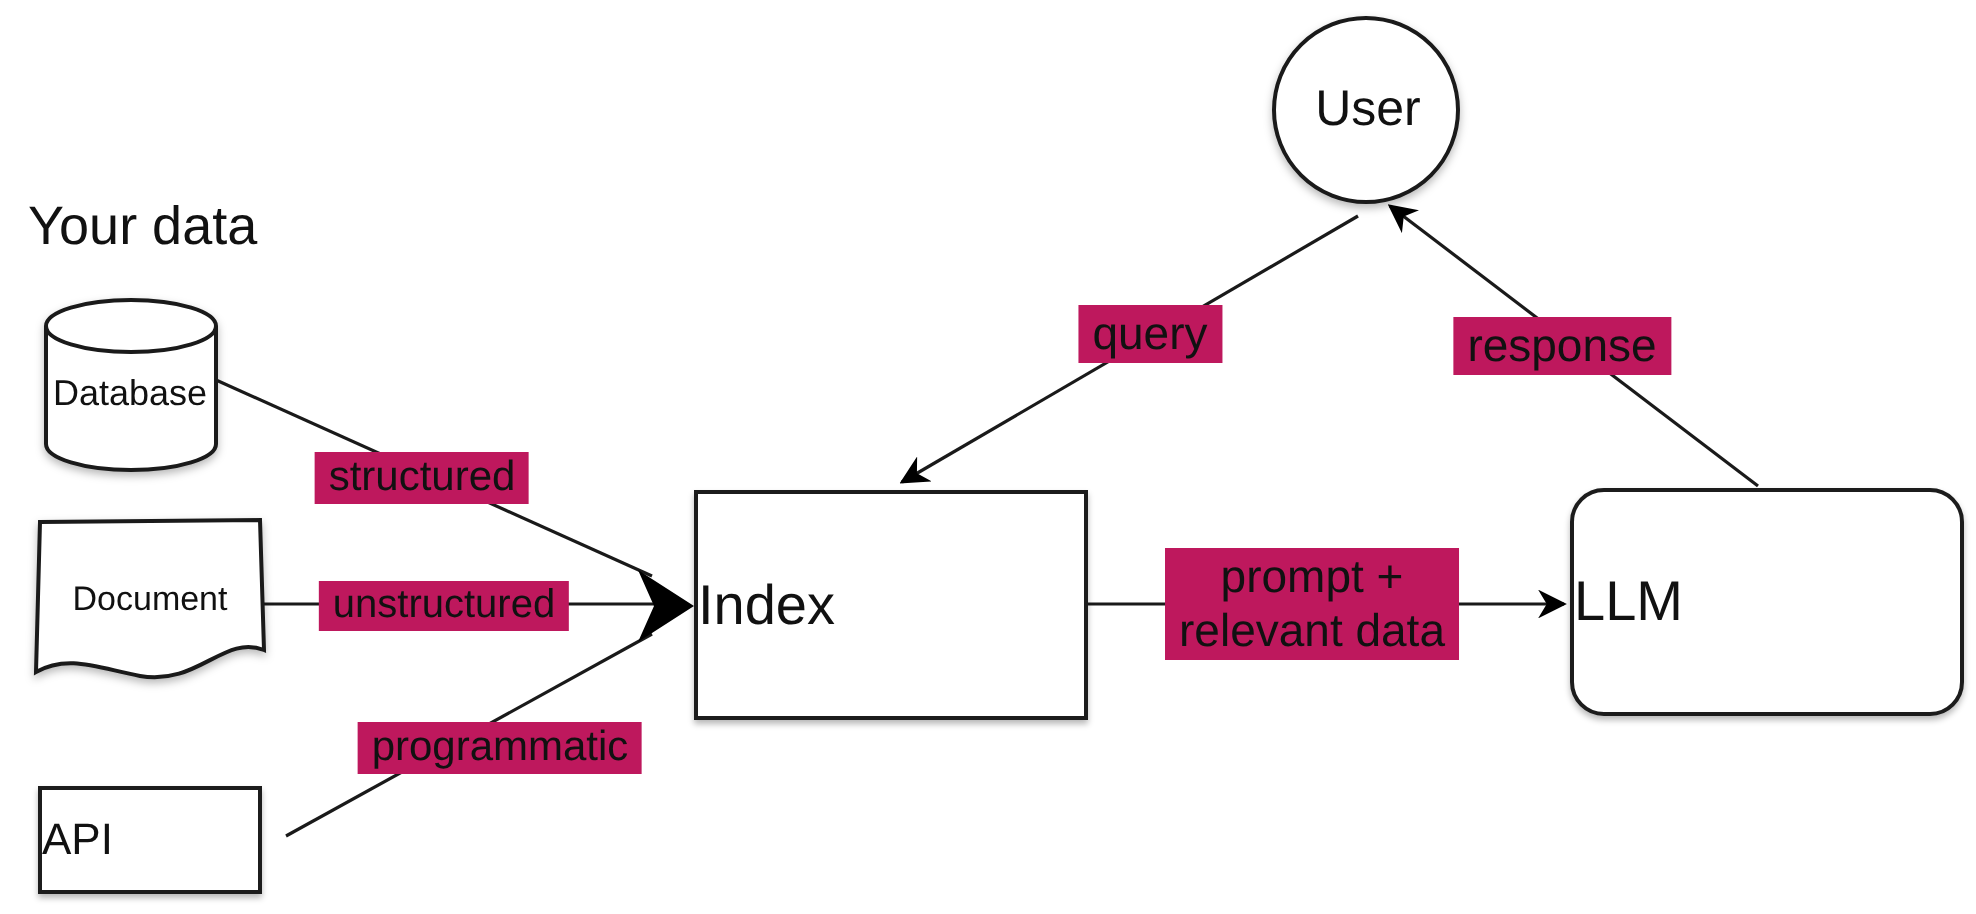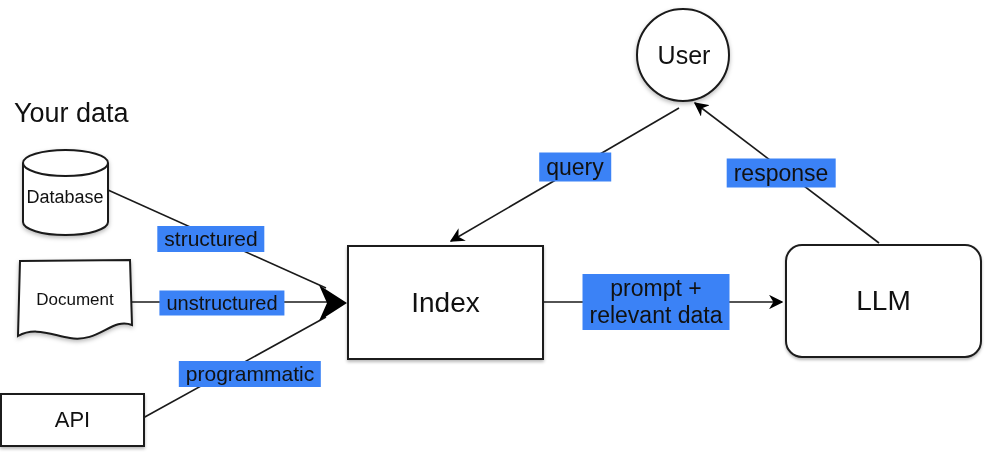--- a/index.html
+++ b/index.html
@@ -23,47 +23,47 @@
   .arrowhead { fill: #000000; stroke: none; }
   .shadowed { filter: drop-shadow(0px 2px 2px rgba(0,0,0,0.28)); }
 
   .node-box {
     position: absolute;
     background: #ffffff;
     border: 2px solid #1c1c1c;
     box-shadow: 0 2px 3px rgba(0,0,0,0.28);
     display: flex;
     align-items: center;
-    justify-content: center;
+    justify-content: flex-start;
     white-space: nowrap;
   }
   .box-index { left: 347px; top: 245px; width: 197px; height: 115px; font-size: 28px; }
   .box-llm   { left: 785px; top: 244px; width: 197px; height: 114px; font-size: 28px; border-radius: 17px; }
-  .box-api   { left: 0;   top: 393px; width: 145px; height: 54px;  font-size: 22px; }
+  .box-api   { left: 19px;   top: 393px; width: 112px; height: 54px;  font-size: 22px; }
 
   .heading {
     position: absolute;
     left: 14px; top: 98px;
     font-size: 27px;
     white-space: nowrap;
   }
 
   .shape-label {
     position: absolute;
     transform: translate(-50%, -50%);
     white-space: nowrap;
   }
   .lbl-database { left: 65px;  top: 197px; font-size: 18px; }
   .lbl-document { left: 75px;  top: 300px; font-size: 17px; }
   .lbl-user     { left: 684px; top: 55px;  font-size: 25px; }
 
   .edge-label {
     position: absolute;
     transform: translate(-50%, -50%);
-    background: #3b82f6;
+    background: #be185d;
     padding: 1px 7px;
     white-space: nowrap;
     text-align: center;
   }
   .lbl-structured   { left: 211px; top: 239px; font-size: 21px; }
   .lbl-unstructured { left: 222px; top: 303px; font-size: 20px; }
   .lbl-programmatic { left: 222px; top: 374px; font-size: 21px; margin-left: 28px; }
   .lbl-query        { left: 575px; top: 167px; font-size: 23px; }
   .lbl-response     { left: 781px; top: 173px; font-size: 23px; }
   .lbl-prompt       { left: 656px; top: 302px; font-size: 23px; line-height: 27px; }

